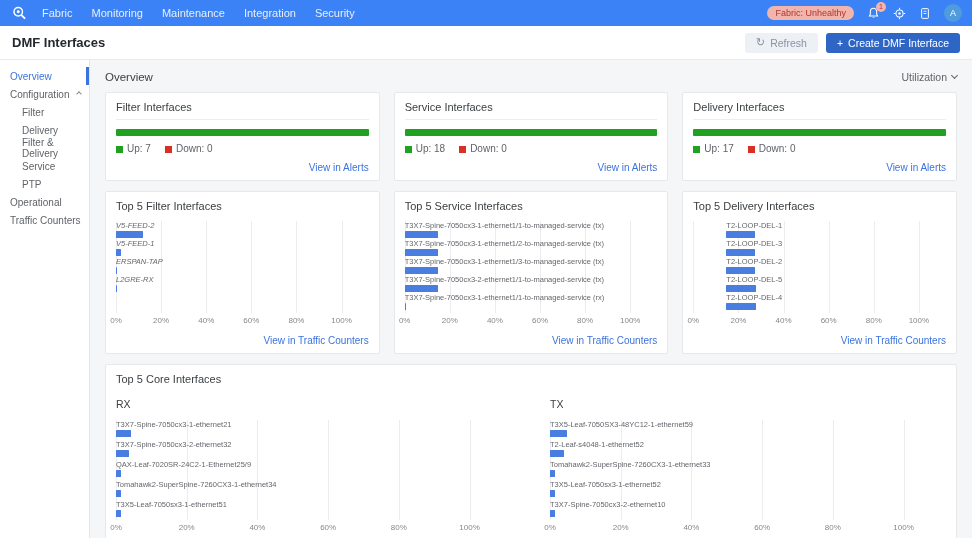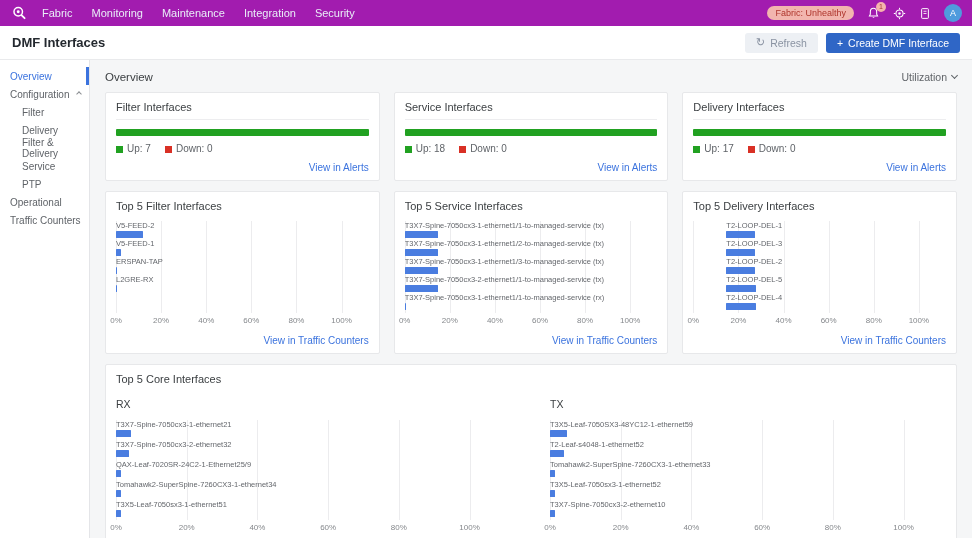--- a/index.html
+++ b/index.html
@@ -1,20 +1,20 @@
 <!DOCTYPE html>
 <html><head>
 <meta charset="utf-8">
 <style>
   * { margin:0; padding:0; box-sizing:border-box; }
   html,body { width:972px; height:538px; overflow:hidden; background:#f5f6f7;
     font-family:"Liberation Sans", sans-serif; }
 
   
-  .topnav { height:26px; background:#a21caf; display:flex; align-items:center; padding:0 10px; }
+  .topnav { height:26px; background:#3b82f6; display:flex; align-items:center; padding:0 10px; }
   .logo { width:18px; height:18px; display:flex; align-items:center; justify-content:center; margin-right:14px; cursor:pointer; }
   .nav-menu { display:flex; gap:19px; }
   .nav-item { color:#e9eef8; font-size:11px; cursor:pointer; }
   .nav-right { margin-left:auto; display:flex; align-items:center; gap:13px; }
   .status-pill { background:#f2b5ae; color:#ae352c; font-size:9px; padding:2px 8px; border-radius:9px; cursor:pointer; }
   .icon-btn { position:relative; display:flex; align-items:center; cursor:pointer; }
   .notif-bubble { position:absolute; top:-5px; right:-6px; background:#f5b3ad; color:#a23a30;
     font-size:7px; min-width:10px; height:10px; border-radius:5px; display:flex; align-items:center; justify-content:center; padding:0 2px; }
   .avatar { width:18px; height:18px; border-radius:50%; background:#4f9bdd; color:#fff; font-size:9px;
     display:flex; align-items:center; justify-content:center; cursor:pointer; }
@@ -199,21 +199,21 @@
             <span><span class="sq up"></span>Up: 17</span>
             <span><span class="sq down"></span>Down: 0</span>
           </div>
           <div class="linkrow"><span class="link">View in Alerts</span></div>
         </div>
       </div>
     <div class="cards3" id="chartCards">
         <div class="card">
           <div class="chart-title">Top 5 Filter Interfaces</div>
           <div class="chart">
-            <div class="plot" style="height: 92px;">
+            <div class="plot" style="height: 92px; font-style: italic;">
               <div class="gridline" style="left: 0%;"></div>
               <div class="gridline" style="left: 17.8571%;"></div>
               <div class="gridline" style="left: 35.7143%;"></div>
               <div class="gridline" style="left: 53.5714%;"></div>
               <div class="gridline" style="left: 71.4286%;"></div>
               <div class="gridline" style="left: 89.2857%;"></div>
               <div class="crow" style="height: 18px;">
                 <div class="clabel">V5-FEED-2</div>
                 <div class="cbar" style="width: 10.7143%;"></div>
               </div>

